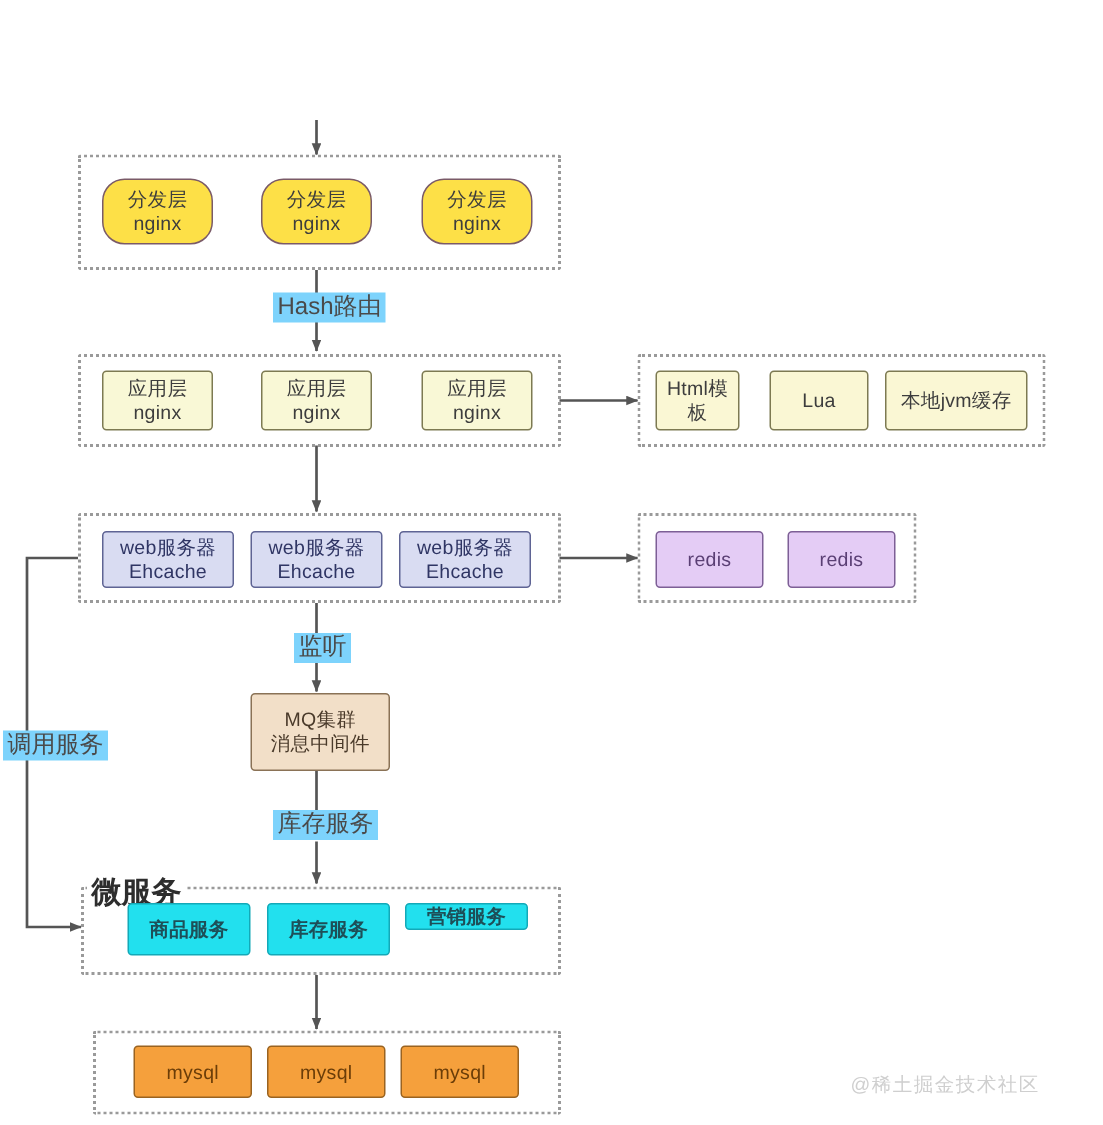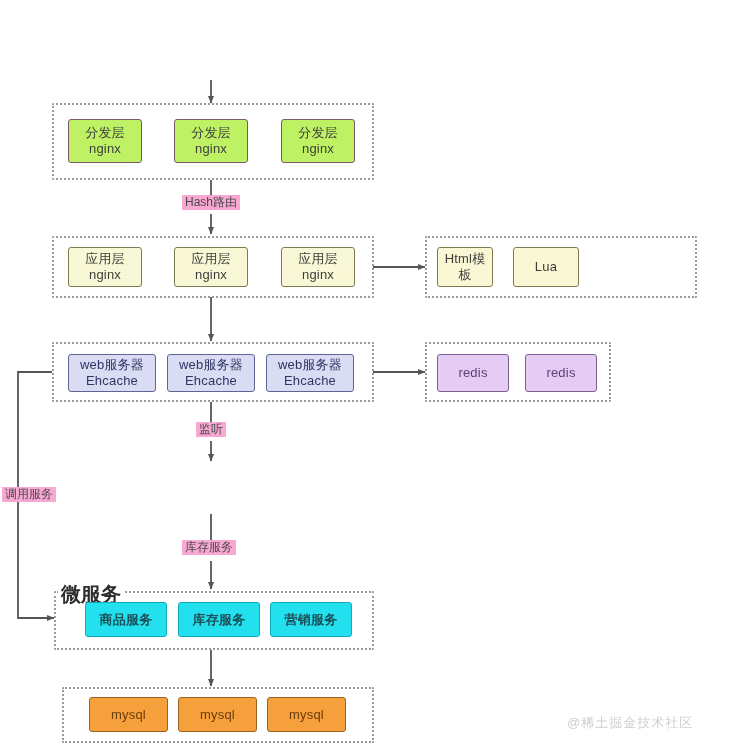--- a/index.html
+++ b/index.html
@@ -34,34 +34,34 @@
     align-items: center;
     justify-content: center;
     text-align: center;
     line-height: 1.22;
     color: #3d3d3d;
     font-size: 13px;
     letter-spacing: 0.2px;
   }
   .node .l1, .node .l2 { display: block; white-space: nowrap; }
 
-  .node.pink   { background: #bef264; border-color: #7a5a68; }
+  .node.pink   { background: #fde047; border-color: #7a5a68; border-radius: 15px; }
   .node.yellow { background: #f9f8d6; border-color: #7d7a52; }
   .node.cream  { background: #faf7d4; border-color: #7d7a52; }
   .node.lav    { background: #d9dcf2; border-color: #5f6494; color: #2f3564; }
   .node.purple { background: #e4ccf5; border-color: #7d5f96; color: #5a3f74; }
   .node.tan    { background: #f2dfc8; border-color: #8a7256; color: #4a3a2a; }
   .node.cyan   { background: #22e0ee; border-color: #13a9b8; color: #1d4f58; font-weight: bold; }
   .node.orange { background: #f5a03c; border-color: #9a6320; color: #6b3d08; }
 
   .conn-label {
     position: absolute;
-    font-size: 12px;
+    font-size: 16px;
     color: #4a4a4a;
-    background: #f9a8d4;
+    background: #7dd3fc;
     padding: 1px 3px;
     white-space: nowrap;
     line-height: 1.1;
   }
   .group-label {
     position: absolute;
     font-size: 20px;
     font-weight: bold;
     color: #2d2d2d;
     background: #ffffff;
@@ -166,20 +166,23 @@
   </div>
 
   <div class="group" style="left:425px; top:236px; width:272px; height:62px;"></div>
   <div class="node cream" style="left:437px; top:247px; width:56px; height:40px;">
     <span class="l1">Html模</span>
     <span class="l2">板</span>
   </div>
   <div class="node cream" style="left:513px; top:247px; width:66px; height:40px;">
     <span class="l1">Lua</span>
   </div>
+  <div class="node cream" style="left:590px; top:247px; width:95px; height:40px;">
+    <span class="l1">本地jvm缓存</span>
+  </div>
 
   <div class="group" style="left:52px; top:342px; width:322px; height:60px;"></div>
   <div class="node lav" style="left:68px; top:354px; width:88px; height:38px;">
     <span class="l1">web服务器</span>
     <span class="l2">Ehcache</span>
   </div>
   <div class="node lav" style="left:167px; top:354px; width:88px; height:38px;">
     <span class="l1">web服务器</span>
     <span class="l2">Ehcache</span>
   </div>
@@ -191,34 +194,38 @@
   <div class="group" style="left:425px; top:342px; width:186px; height:60px;"></div>
   <div class="node purple" style="left:437px; top:354px; width:72px; height:38px;">
     <span class="l1">redis</span>
   </div>
   <div class="node purple" style="left:525px; top:354px; width:72px; height:38px;">
     <span class="l1">redis</span>
   </div>
 
   <div class="conn-label" style="left:196px; top:422px;">监听</div>
 
+  <div class="node tan" style="left:167px; top:462px; width:93px; height:52px;">
+    <span class="l1">MQ集群</span>
+    <span class="l2">消息中间件</span>
+  </div>
 
   <div class="conn-label" style="left:182px; top:540px;">库存服务</div>
 
   <div class="conn-label" style="left:2px; top:469px;margin-top:18px;">调用服务</div>
 
   <div class="group" style="left:54px; top:591px; width:320px; height:59px;"></div>
   <div class="group-label" style="left:58px; top:581px;">微服务</div>
   <div class="node cyan" style="left:178px; top:602px; width:82px; height:35px;">
     <span class="l1">库存服务</span>
   </div>
   <div class="node cyan" style="left:85px; top:602px; width:82px; height:35px;">
     <span class="l1">商品服务</span>
   </div>
-  <div class="node cyan" style="left:270px; top:602px; width:82px; height:35px;">
+  <div class="node cyan" style="left:270px; top:602px; width:82px; height:18px;">
     <span class="l1">营销服务</span>
   </div>
 
   <div class="group" style="left:62px; top:687px; width:312px; height:56px;"></div>
   <div class="node orange" style="left:89px; top:697px; width:79px; height:35px;">
     <span class="l1">mysql</span>
   </div>
   <div class="node orange" style="left:178px; top:697px; width:79px; height:35px;">
     <span class="l1">mysql</span>
   </div>

